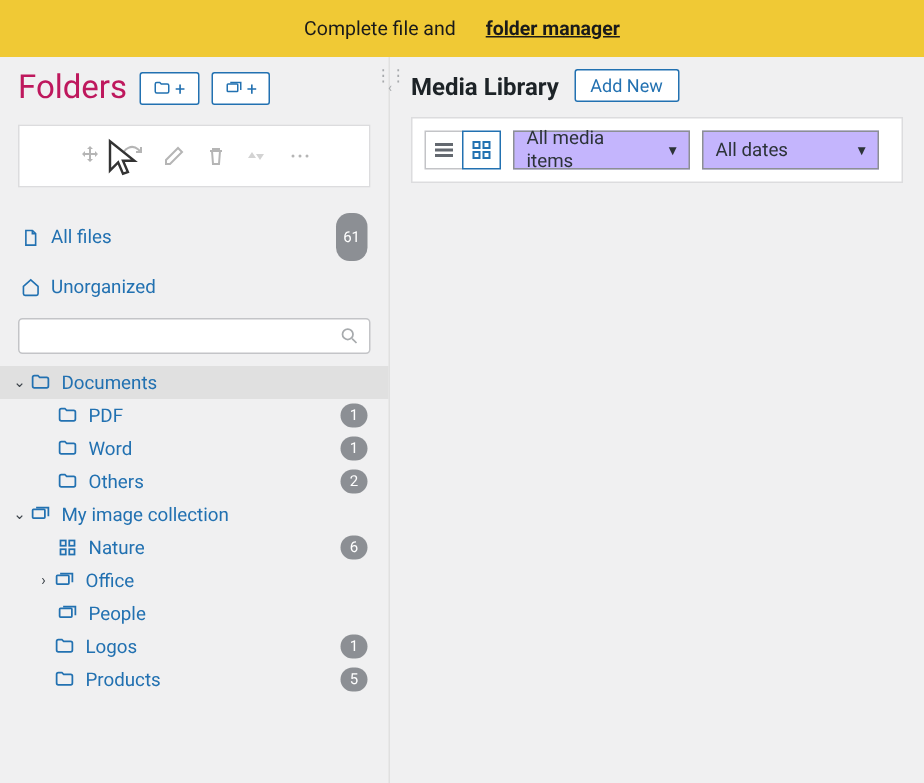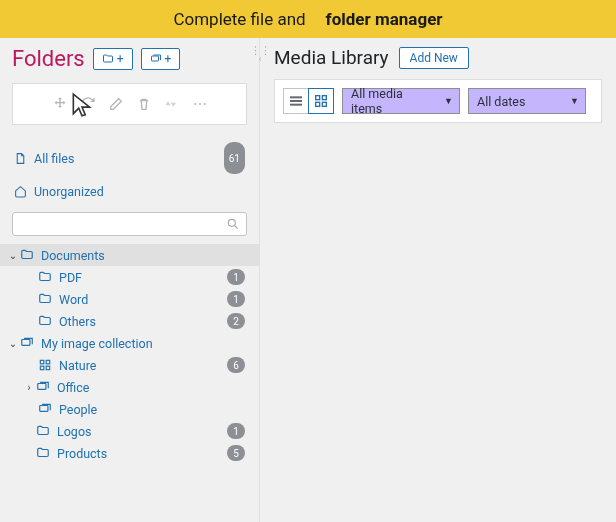--- a/index.html
+++ b/index.html
@@ -1,19 +1,19 @@
 <!DOCTYPE html>
 <html><head>
 <meta charset="utf-8">
 <style>
 * { margin: 0; padding: 0; box-sizing: border-box; font-family: -apple-system, BlinkMacSystemFont, "Segoe UI", Roboto, sans-serif; }
 body { width: 616px; height: 522px; background: #f0f0f1; overflow: hidden; }
 
-.banner { background: #f0c935; height: 38px; display: flex; align-items: center; justify-content: center; font-size: 17px; color: #1a1a1a; }
-.banner .bold { font-weight: 700; margin-left: 20px; }
+.banner { background: #f0c935; height: 38px; display: flex; align-items: center; justify-content: center; font-size: 13px; color: #1a1a1a; }
+.banner .bold { font-weight: 700; margin-left: 20px; text-decoration: underline; }
 
 .main { display: flex; height: calc(522px - 38px); position: relative; }
 
 .sidebar { width: 260px; background: #f0f0f1; border-right: 1px solid #e0e0e0; display: flex; flex-direction: column; }
 .sidebar-header { display: flex; align-items: center; padding: 8px 12px; gap: 8px; }
 .sidebar-title { font-size: 22px; font-weight: 400; color: #be185d; }
 .btn-small { border: 1px solid #2271b1; background: #fff; color: #2271b1; font-size: 12px; padding: 3px 8px; border-radius: 2px; cursor: pointer; display: inline-flex; align-items: center; gap: 3px; }
 .btn-small svg { width: 12px; height: 12px; }
 
 .toolbar { background: #fff; border: 1px solid #dcdcde; margin: 4px 12px 8px 12px; height: 42px; display: flex; align-items: center; justify-content: center; gap: 10px; position: relative; }
@@ -43,21 +43,21 @@
 .ind-1 { padding-left: 22px; }
 .ind-2 { padding-left: 38px; }
 .tree-row.ind-1 .caret, .tree-row.ind-2 .caret { width: 14px; }
 
 .divider-handle { position: absolute; left: 254px; top: 6px; width: 12px; height: 24px; display: flex; flex-direction: column; align-items: center; justify-content: center; color: #a7aaad; pointer-events: none; }
 .divider-handle .dots { font-size: 11px; line-height: 6px; letter-spacing: -1px; }
 .divider-handle .arrow { font-size: 9px; }
 
 .content { flex: 1; background: #f0f0f1; padding: 8px 14px; }
 .content-header { display: flex; align-items: center; gap: 10px; margin-bottom: 10px; }
-.content-title { font-size: 19px; font-weight: 400; color: #1d2327; }
+.content-title { font-size: 16px; font-weight: 700; color: #1d2327; }
 .addnew { border: 1px solid #2271b1; background: #fff; color: #2271b1; font-size: 12px; padding: 3px 10px; border-radius: 2px; cursor: pointer; }
 
 .filter-bar { background: #fff; border: 1px solid #dcdcde; padding: 8px; display: flex; align-items: center; gap: 8px; }
 .view-toggle { display: flex; }
 .view-btn { width: 26px; height: 26px; border: 1px solid #c3c4c7; background: #fff; display: inline-flex; align-items: center; justify-content: center; cursor: pointer; color: #646970; }
 .view-btn.active { color: #2271b1; border-color: #2271b1; position: relative; z-index: 1; }
 .view-btn + .view-btn { margin-left: -1px; }
 .view-btn svg { width: 16px; height: 16px; }
 .select { border: 1px solid #8c8f94; background: #c4b5fd; height: 26px; font-size: 12.5px; padding: 0 22px 0 8px; position: relative; display: inline-flex; align-items: center; cursor: pointer; color: #2c3338; }
 .select .tri { position: absolute; right: 6px; font-size: 9px; }

